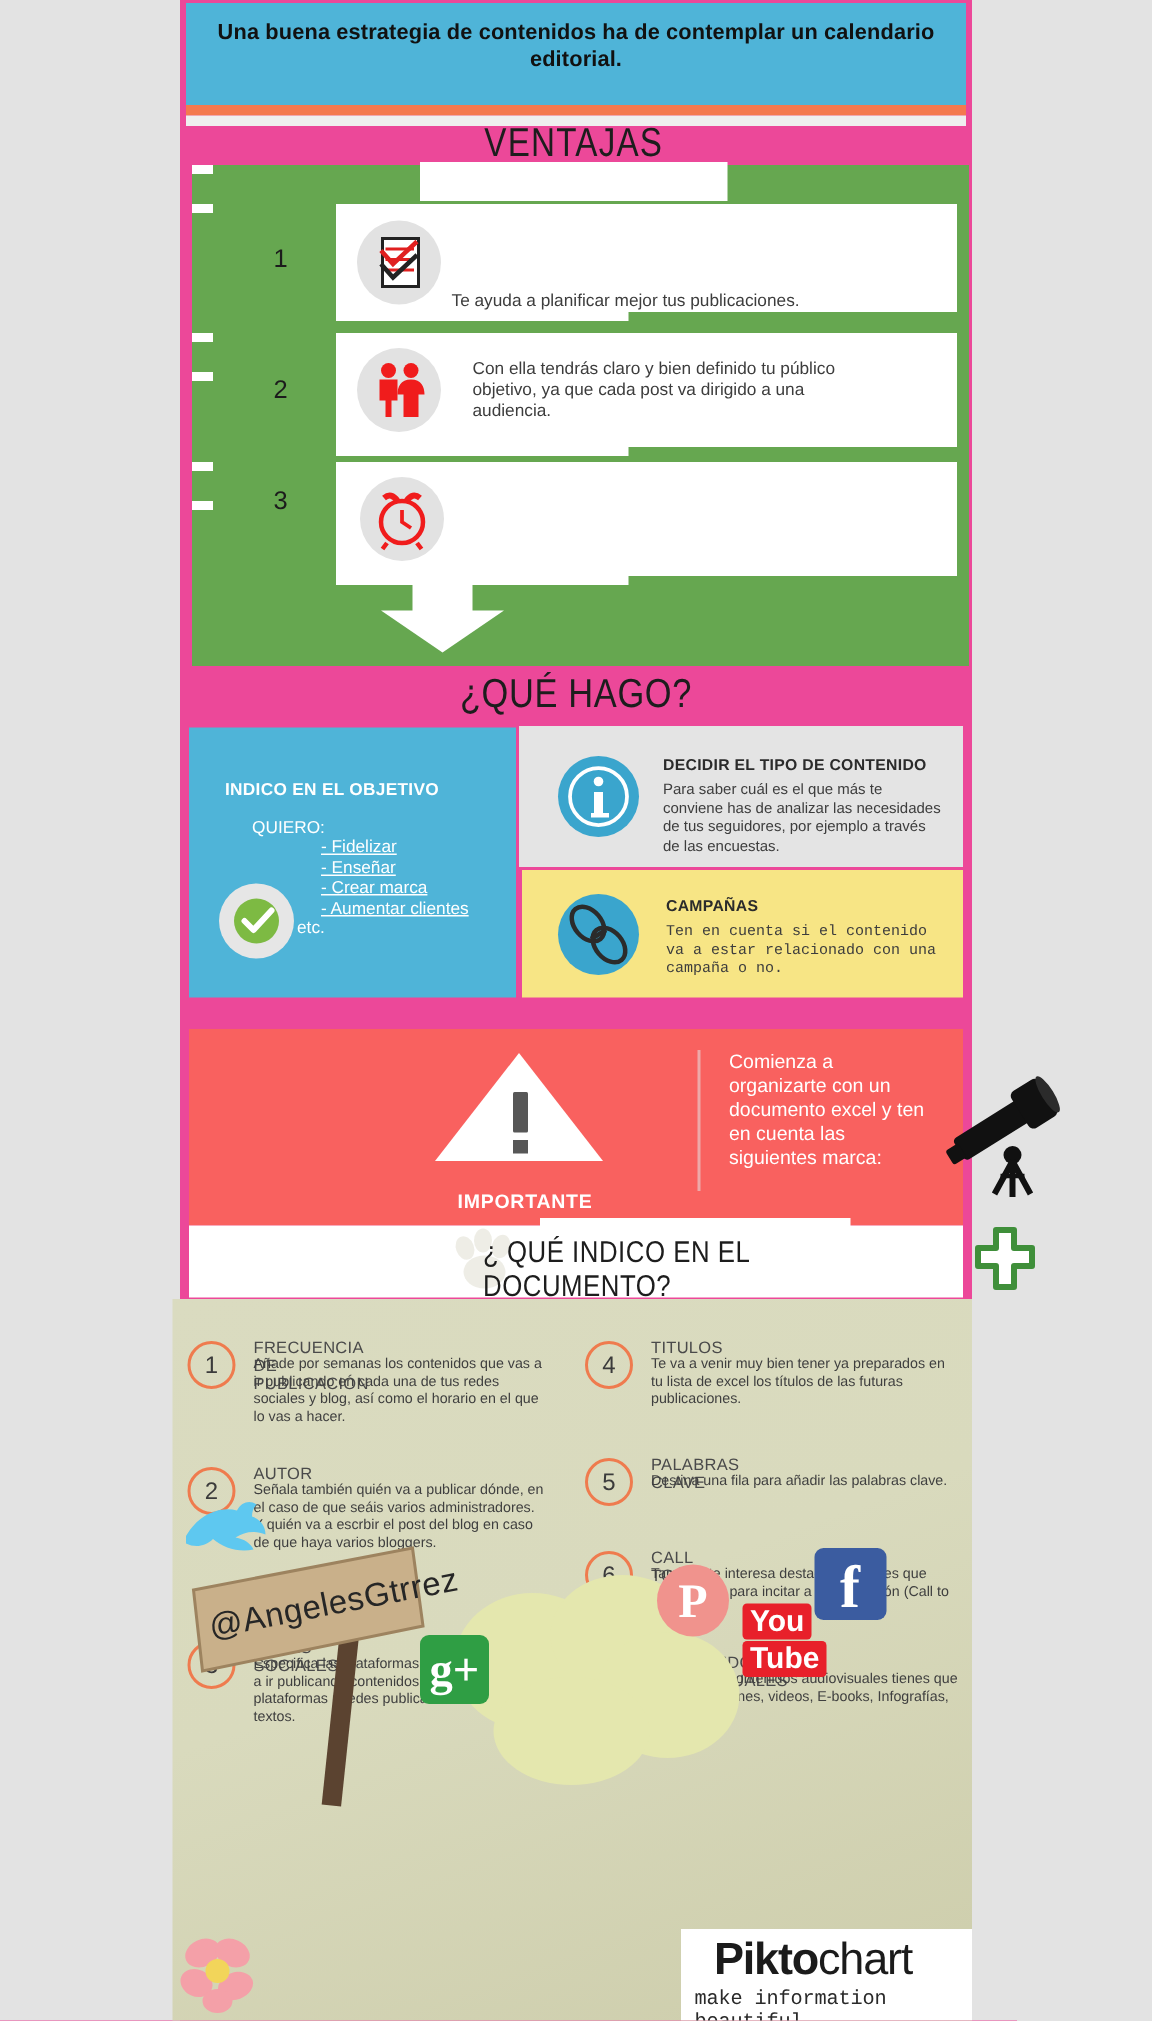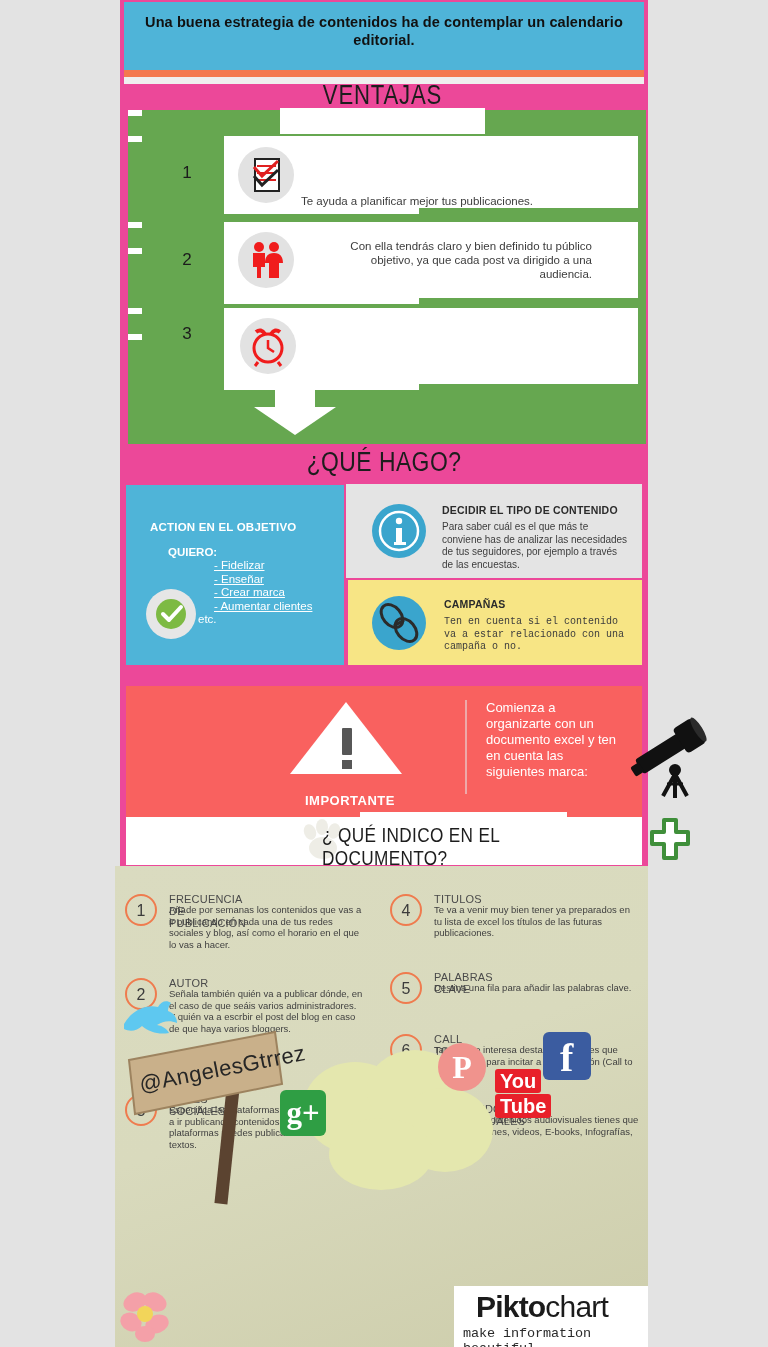--- a/index.html
+++ b/index.html
@@ -81,21 +81,21 @@
   }
   .blue-box{
     position:absolute;left:6px;top:485px;width:218px;height:180px;
     background:#4fb4d8;
   }
   .blue-heading{
     position:absolute;left:24px;top:36px;color:#fff;font-weight:bold;font-size:11.5px;
     letter-spacing:.2px;
   }
   .quiero{
-    position:absolute;left:42px;top:60px;color:#fff;font-size:11.5px;line-height:14px;font-weight:bold;
+    position:absolute;left:42px;top:60px;color:#fff;font-size:11.5px;line-height:14px;
   }
   .quiero-list{
     position:absolute;left:88px;top:74px;color:#fff;font-size:11.5px;line-height:13.5px;
   }
   .quiero-etc{position:absolute;left:72px;top:128px;color:#fff;font-size:11.5px;}
   .check-circle{
     position:absolute;left:20px;top:104px;width:50px;height:50px;border-radius:50%;
     background:#e6e6e6;
   }
 
@@ -246,21 +246,21 @@
   <div class="adv-card2" style="left:104px;top:298px;width:195px;height:6px;"></div>
   <div class="adv-num" style="left:47px;top:250px;">2</div>
   <div class="adv-icon" style="left:118px;top:232px;">
     <svg width="56" height="56" viewBox="0 0 56 56" aria-hidden="true">
       <circle cx="21" cy="15" r="5" fill="#f01c1c"></circle>
       <path d="M15 21 h12 v14 h-4 v11 h-4 v-11 h-4 z" fill="#f01c1c"></path>
       <circle cx="36" cy="15" r="5" fill="#f01c1c"></circle>
       <path d="M36 21 c7 0 9 5 9 10 l-4 0 l0 15 h-10 l0 -15 l-4 0 c0 -5 2 -10 9 -10 z" fill="#f01c1c"></path>
     </svg>
   </div>
-  <div class="adv-text" style="left:212px;top:239px;width:260px;text-align:right;">Con ella tendrás claro y bien definido tu público objetivo, ya que cada post va dirigido a una audiencia.</div>
+  <div class="adv-text" style="left:195px;top:239px;width:260px;">Con ella tendrás claro y bien definido tu público objetivo, ya que cada post va dirigido a una audiencia.</div>
 
   <div class="notch" style="left:8px;top:308px;width:14px;height:6px;"></div>
   <div class="notch" style="left:8px;top:334px;width:14px;height:6px;"></div>
   <div class="adv-card2" style="left:104px;top:308px;width:414px;height:76px;"></div>
   <div class="adv-card2" style="left:104px;top:384px;width:195px;height:6px;"></div>
   <div class="adv-num" style="left:47px;top:324px;">3</div>
   <div class="adv-icon" style="left:120px;top:318px;">
     <svg width="56" height="56" viewBox="0 0 56 56" aria-hidden="true">
       <circle cx="28" cy="30" r="14" fill="none" stroke="#f01c1c" stroke-width="3"></circle>
       <path d="M28 22 v8 l6 4" fill="none" stroke="#f01c1c" stroke-width="2.5"></path>
@@ -269,21 +269,21 @@
       <path d="M18 44 l-3 4 M38 44 l3 4" stroke="#f01c1c" stroke-width="3"></path>
     </svg>
   </div>
 
   <div class="arrow-stem"></div>
   <div class="arrow-head"></div>
 
   <div class="qh-title">¿QUÉ HAGO?</div>
 
   <div class="blue-box">
-    <div class="blue-heading">ACTION EN EL OBJETIVO</div>
+    <div class="blue-heading">INDICO EN EL OBJETIVO</div>
     <div class="quiero">QUIERO:</div>
     <div class="quiero-list" style="white-space:pre;text-decoration:underline;">- Fidelizar
 - Enseñar
 - Crear marca
 - Aumentar clientes</div>
     <div class="quiero-etc">etc.</div>
     <div class="check-circle">
       <svg width="50" height="50" viewBox="0 0 50 50" aria-hidden="true">
         <circle cx="25" cy="25" r="15" fill="#7dba43"></circle>
         <path d="M17 25 l6 6 l12 -13" fill="none" stroke="#fff" stroke-width="4" stroke-linecap="round" stroke-linejoin="round"></path>

